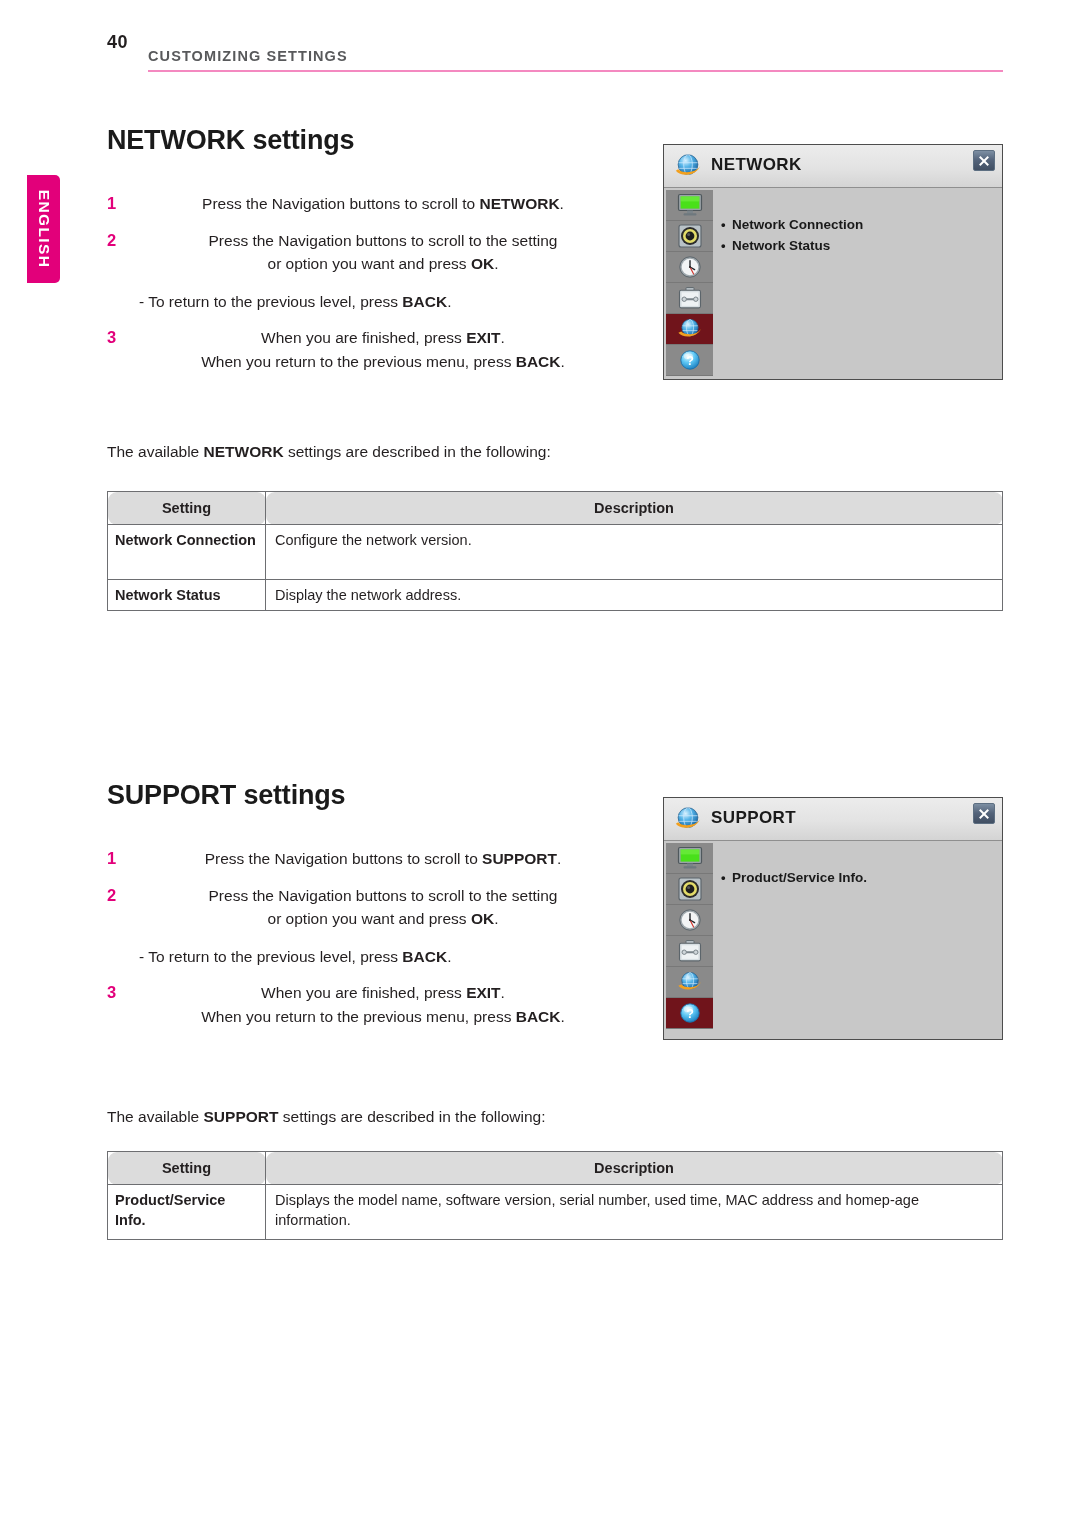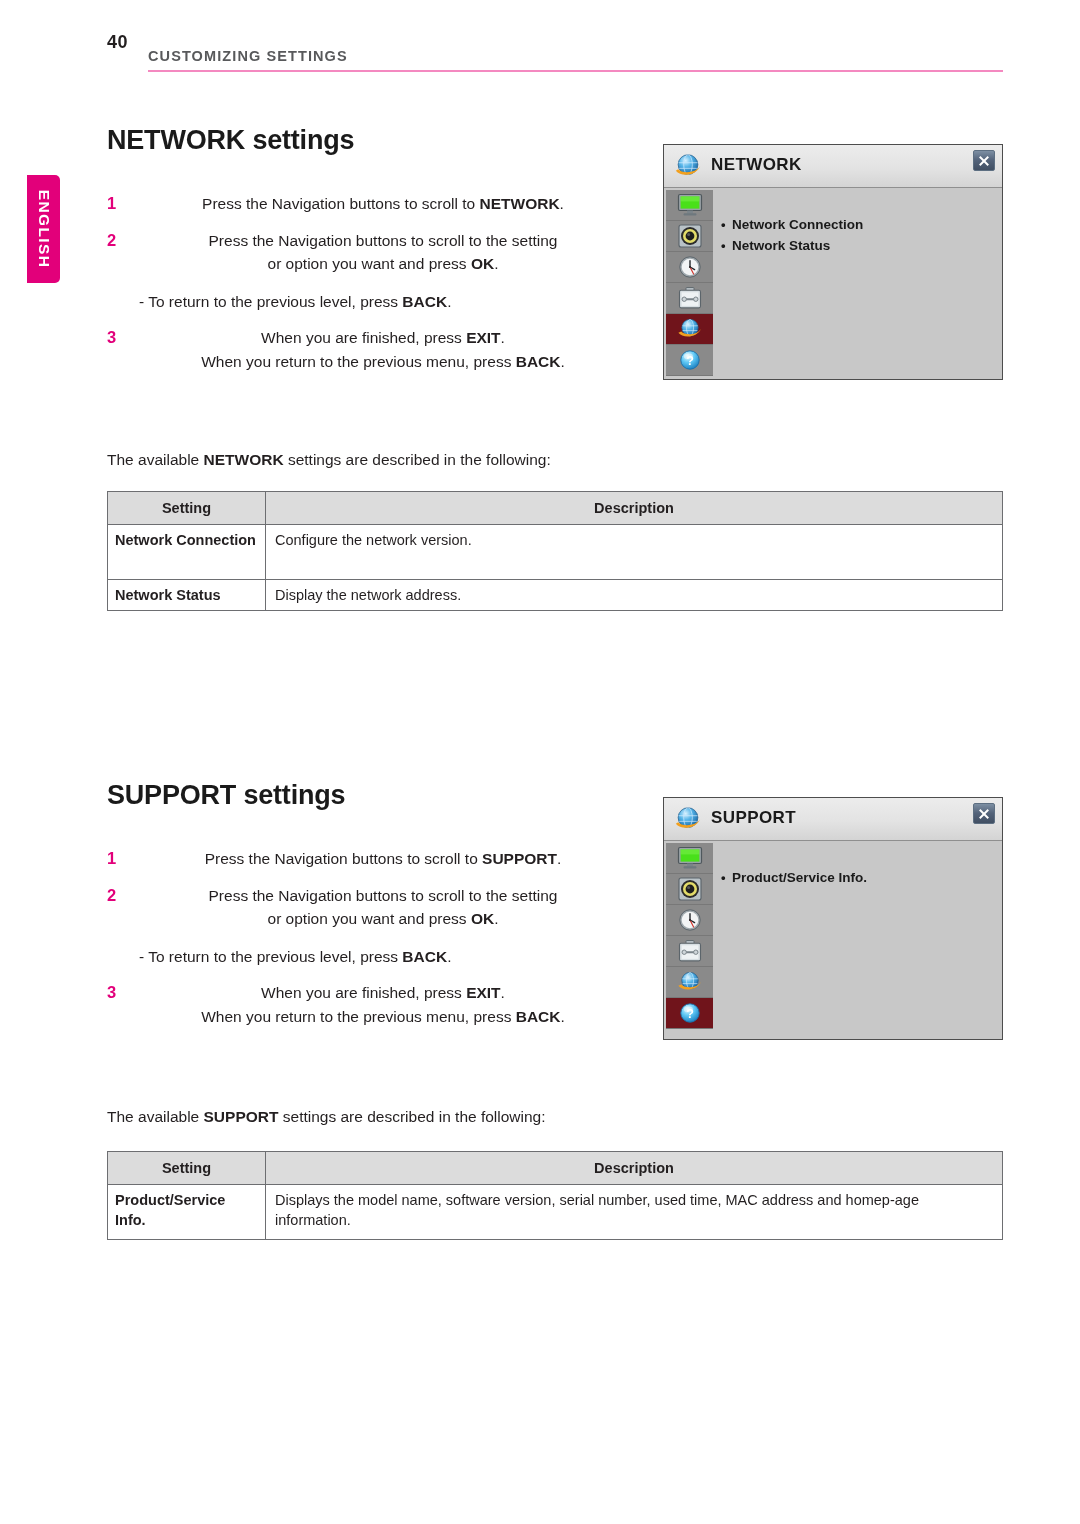--- a/index.html
+++ b/index.html
@@ -109,21 +109,21 @@
     font-size: 15.5px;
   }
   .step b { font-weight: bold; }
 
   .available-line {
     position: absolute;
     left: 107px;
     font-size: 15.5px;
     color: #231f20;
   }
-  #network-available { top: 443px; margin-top: 8px; }
+  #network-available { top: 443px; }
   #support-available { top: 1108px; text-align: center; }
   .available-line b { font-weight: bold; }
 
   
   .settings-table {
     position: absolute;
     left: 107px;
     width: 896px;
     border-collapse: collapse;
     table-layout: fixed;
@@ -139,20 +139,21 @@
     vertical-align: top;
     font-size: 14.5px;
     line-height: 20px;
   }
   .settings-table thead th {
     background: #dcdcdc;
     text-align: center;
     font-weight: bold;
     padding: 6px 8px;
     color: #231f20;
+    border-radius: 9px;
   }
   .settings-table .col-setting { width: 158px; }
   .settings-table td.cell-setting {
     font-weight: bold;
     padding-left: 7px;
   }
   .settings-table td.cell-desc {
     font-weight: normal;
     padding-left: 9px;
   }

